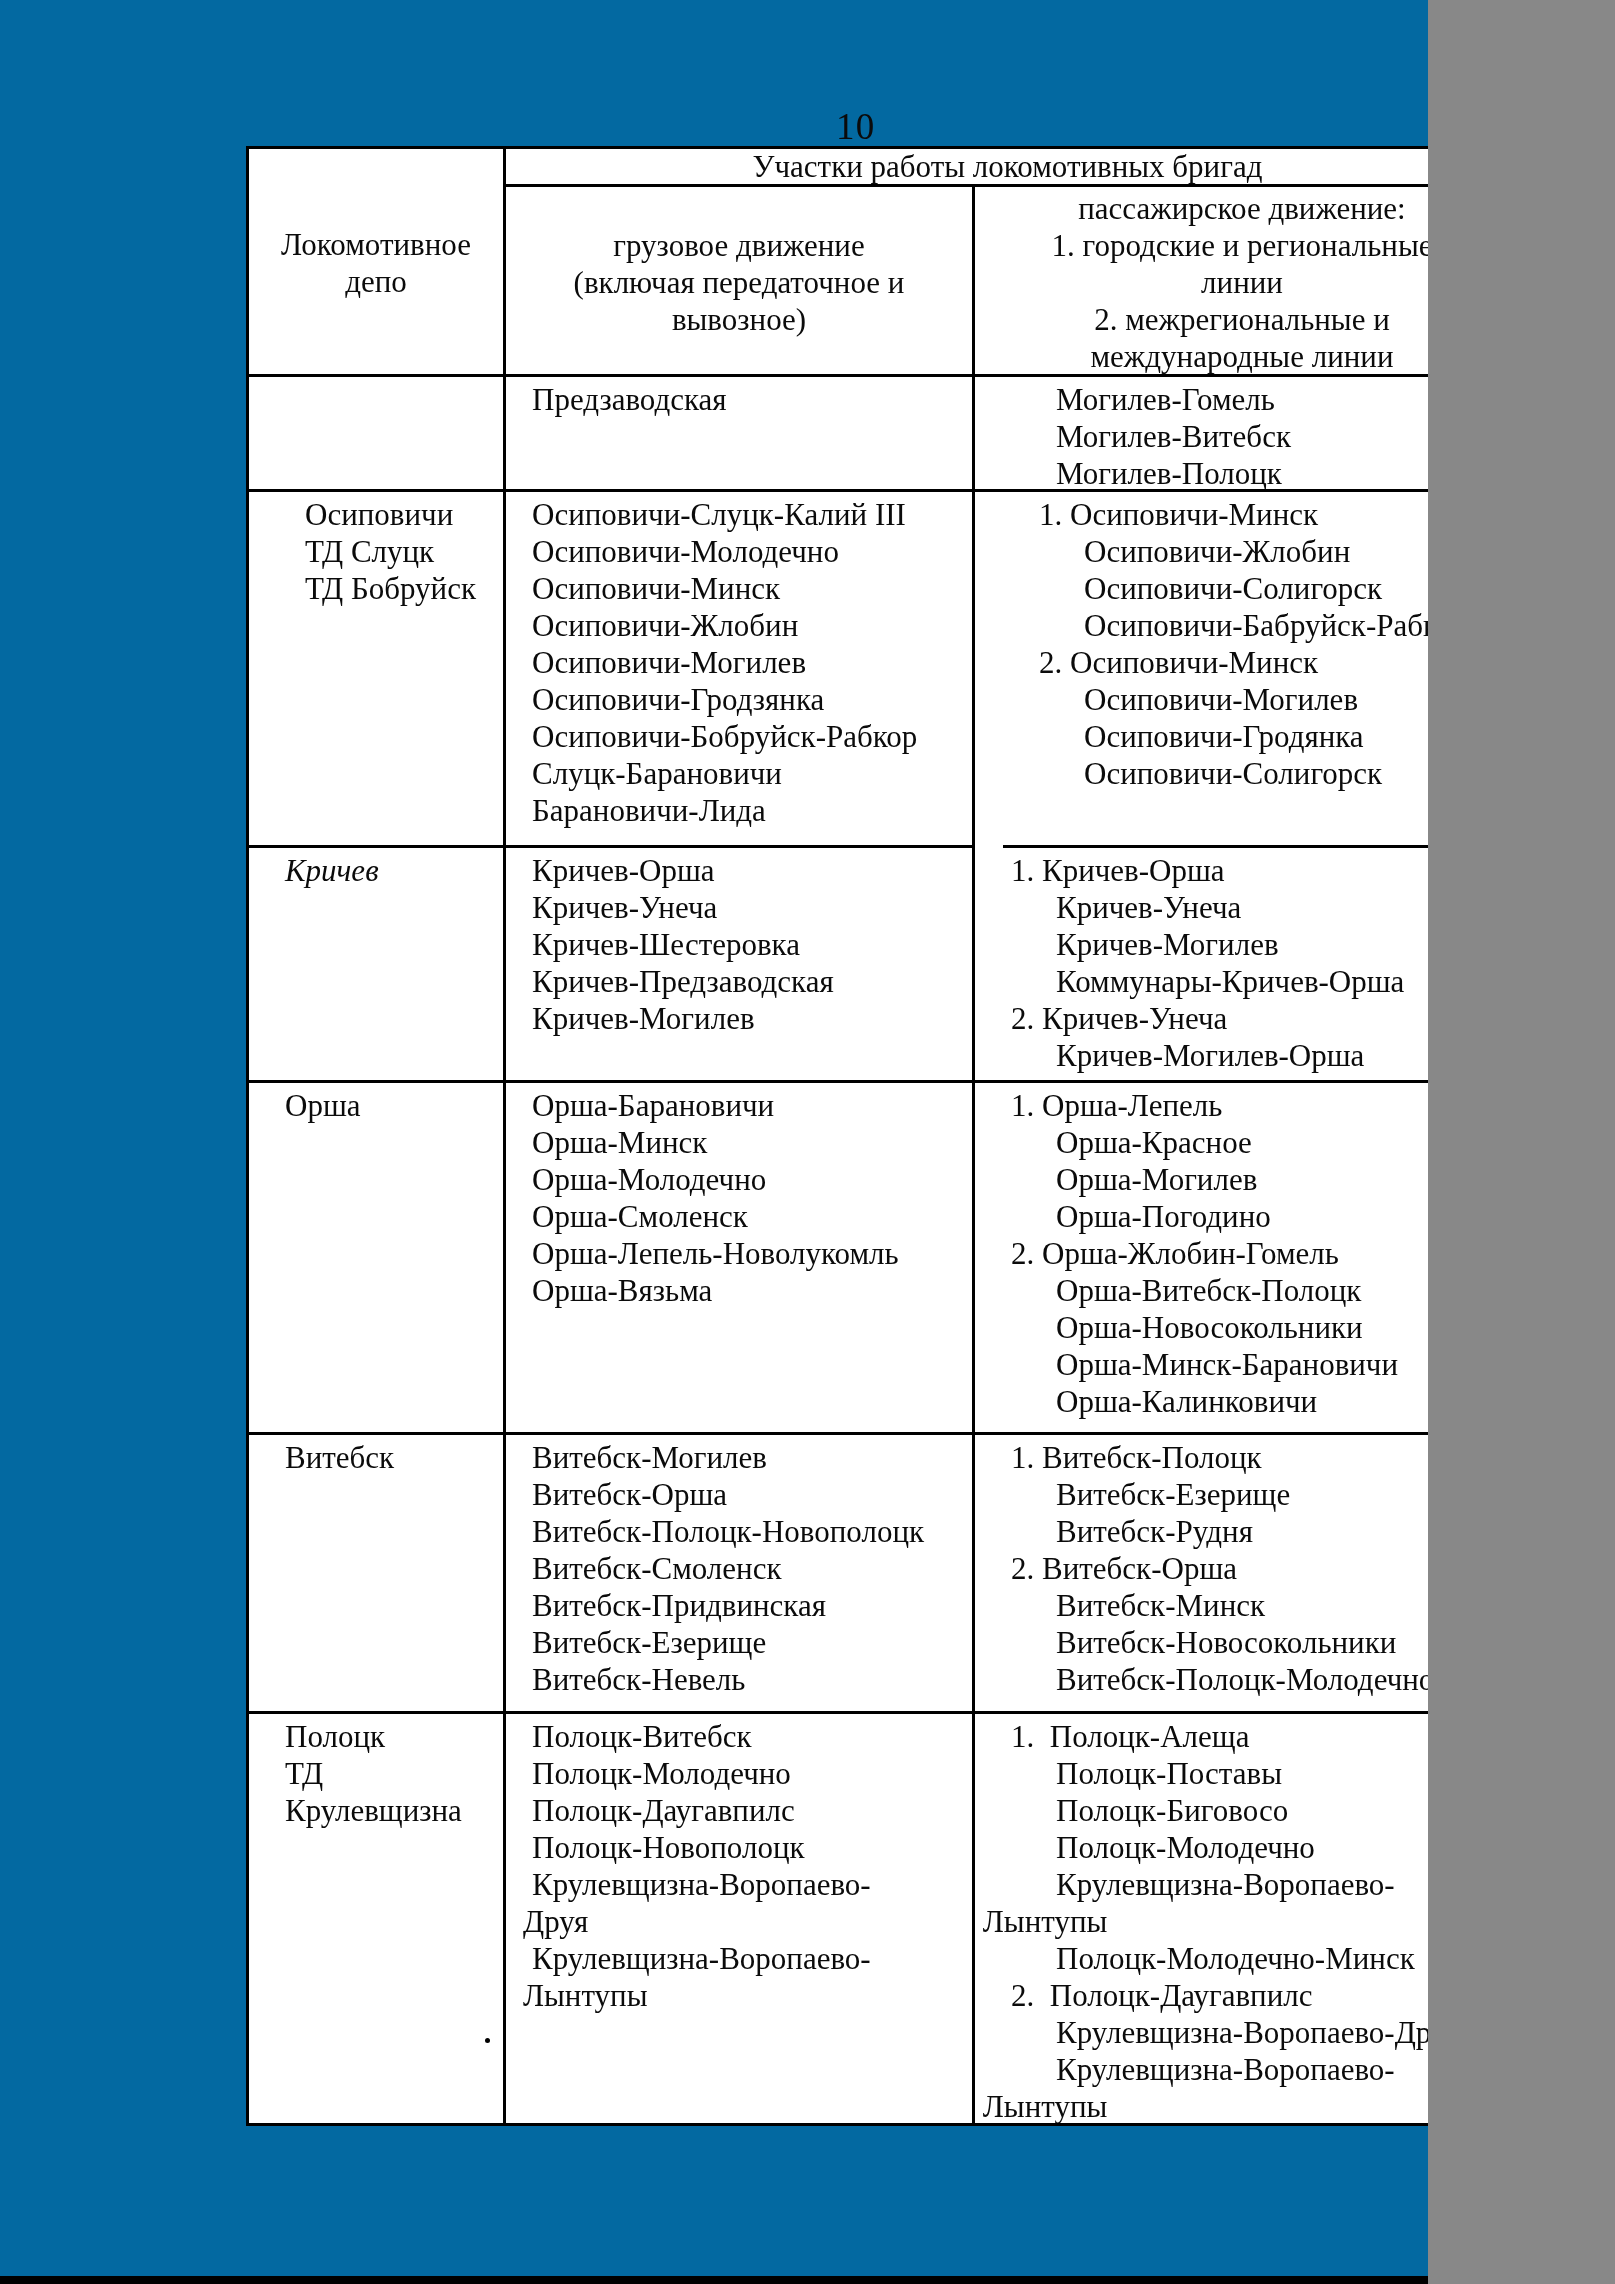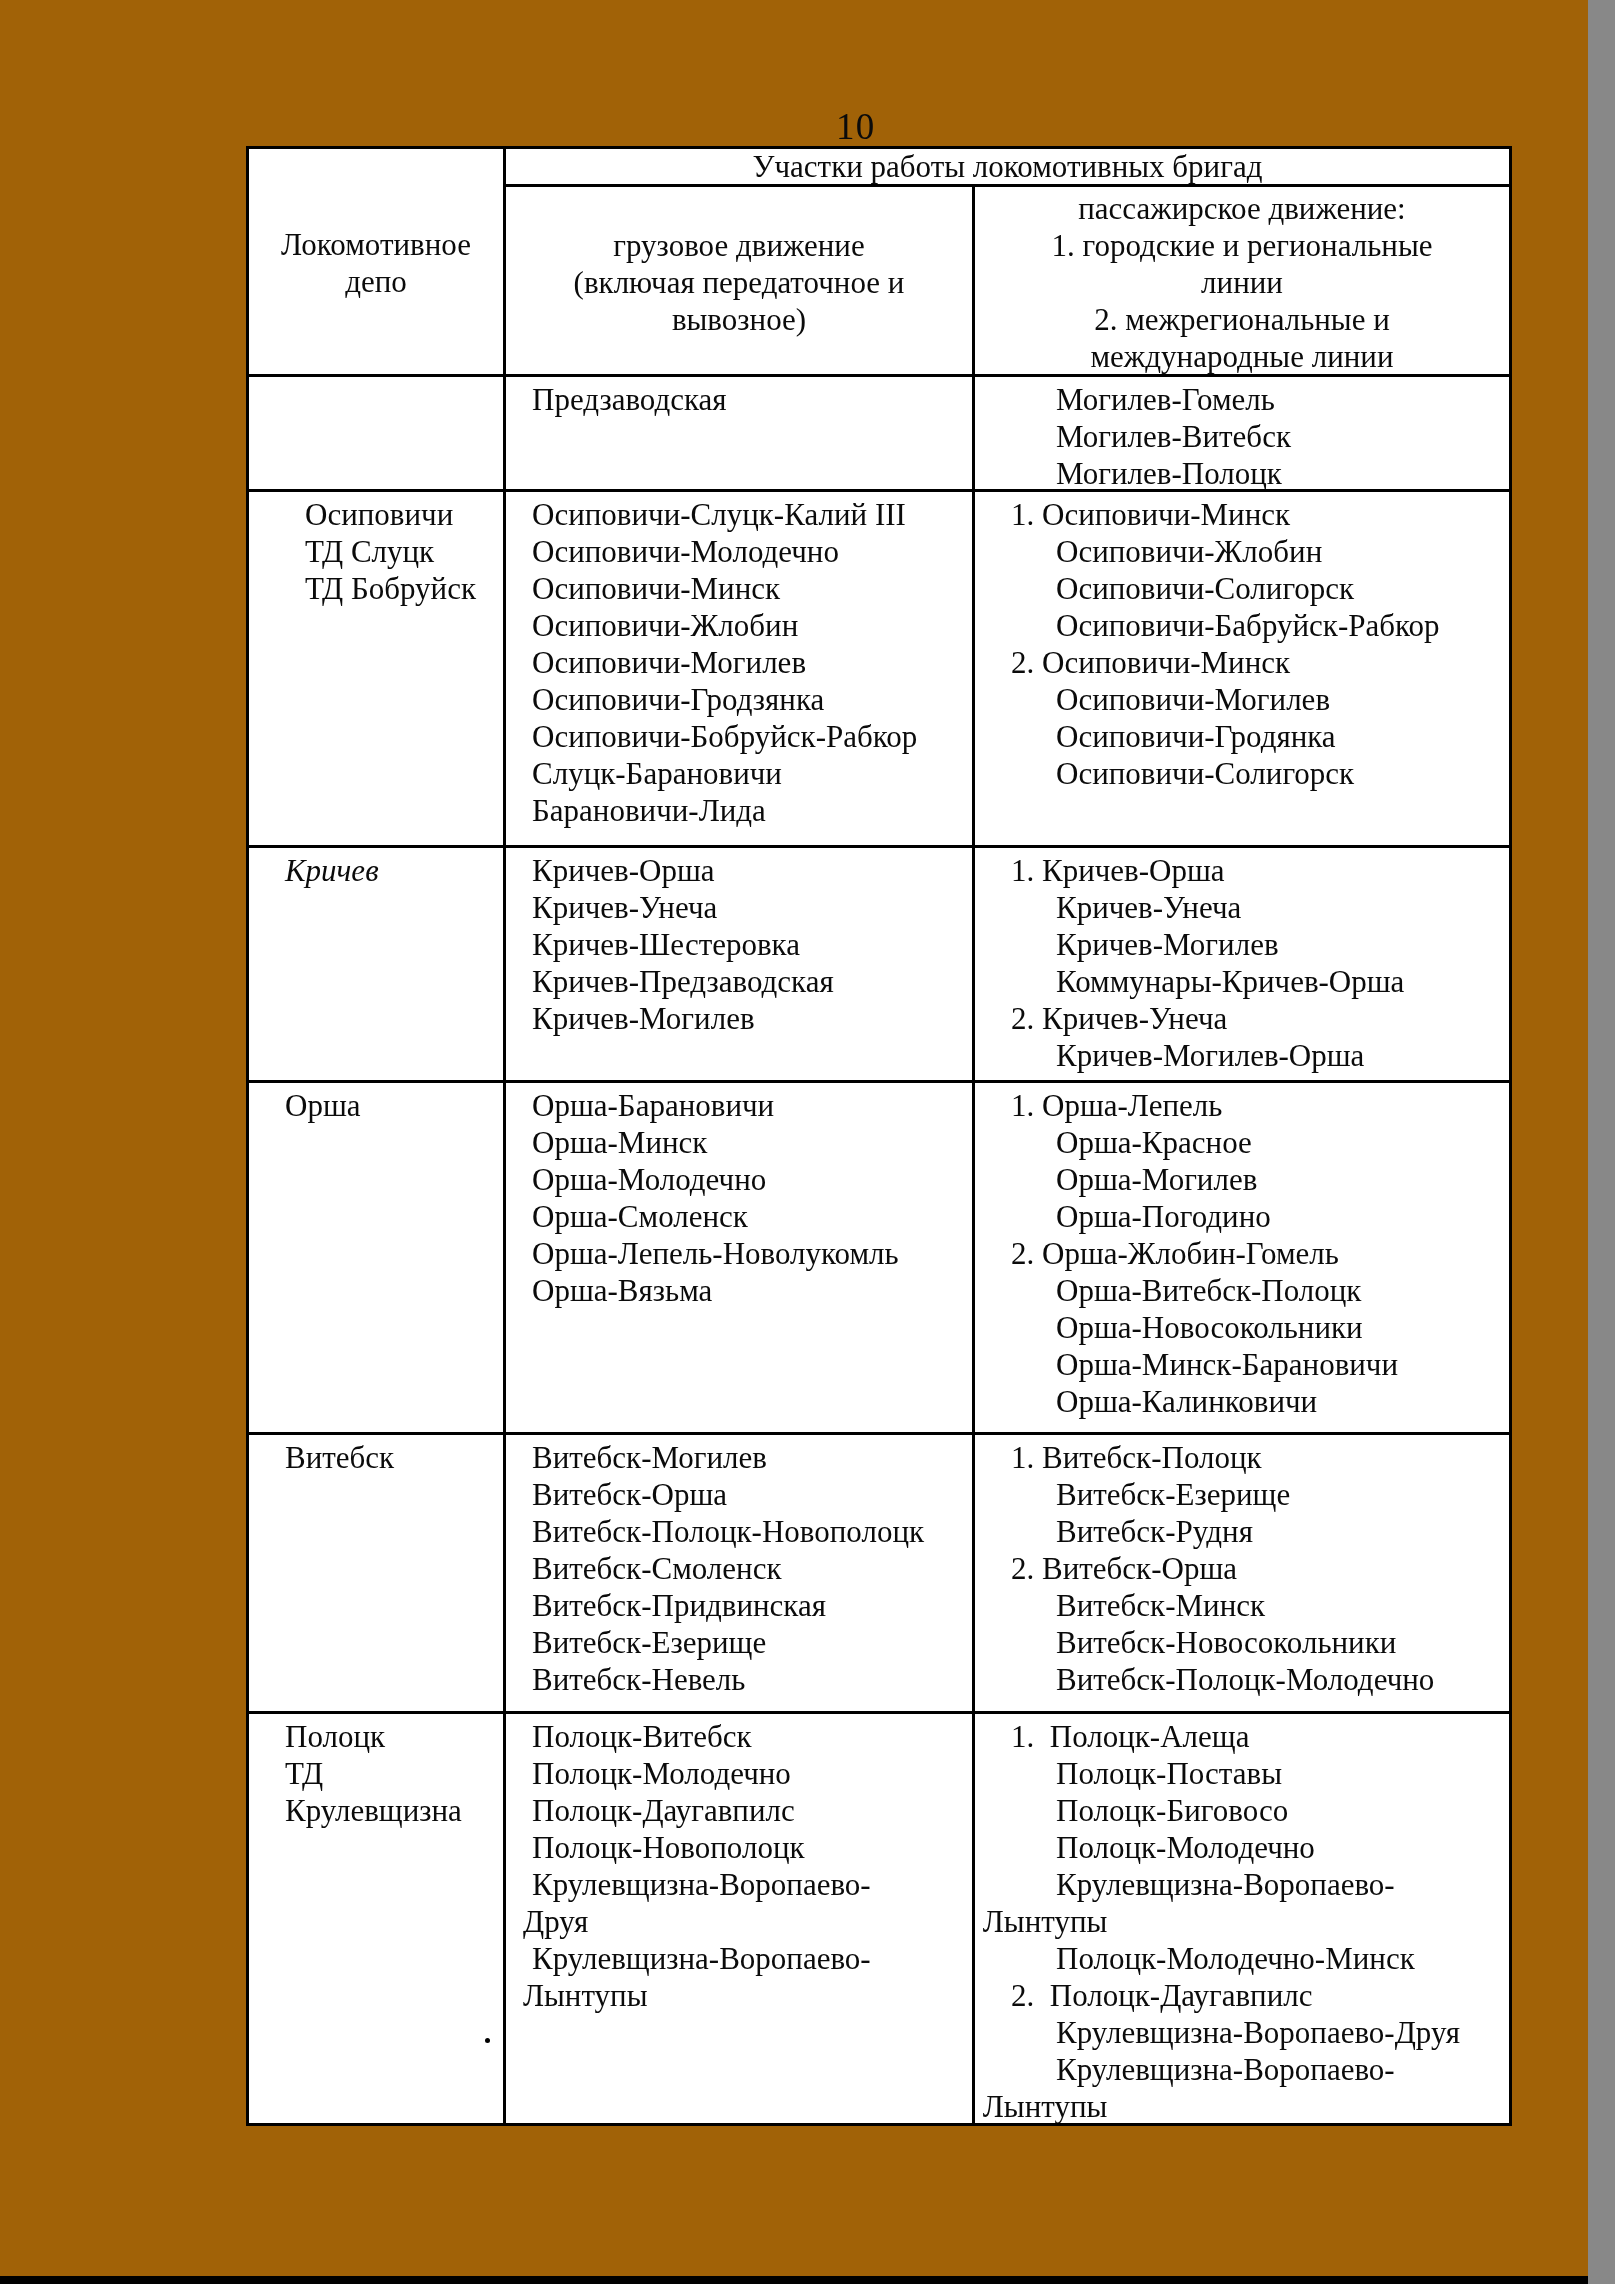--- a/index.html
+++ b/index.html
@@ -1,19 +1,19 @@
 <!DOCTYPE html>
 <html style="font-size:10.4px"><head>
 <meta charset="utf-8">
 <style>
   html,body { margin:0; padding:0; background:#888; }
   .page {
     position:relative;
-    width:1588px; height:2284px;
-    background:#a16207;
+    width:1428px; height:2284px;
+    background:#0369a1;
     font-family:"Liberation Serif","DejaVu Serif",serif;
     color:#0b0b0b;
     overflow:hidden;
   }
   .page-number {
     position:absolute;
     top:104px; left:836px;
     font-size:37px; line-height:46px;
     letter-spacing:1.3px;
   }
@@ -127,21 +127,21 @@
         <div class="ln i1">Осиповичи-Слуцк-Калий III</div>
         <div class="ln i1">Осиповичи-Молодечно</div>
         <div class="ln i1">Осиповичи-Минск</div>
         <div class="ln i1">Осиповичи-Жлобин</div>
         <div class="ln i1">Осиповичи-Могилев</div>
         <div class="ln i1">Осиповичи-Гродзянка</div>
         <div class="ln i1">Осиповичи-Бобруйск-Рабкор</div>
         <div class="ln i1">Слуцк-Барановичи</div>
         <div class="ln i1">Барановичи-Лида</div>
       </div>
-      <div class="cell body-cell col-pass last-col" style="grid-area: 4 / 3;">
+      <div class="cell body-cell col-pass last-col" style="grid-area: 4 / 3; margin-left: 28px;">
         <div class="ln i0">1. Осиповичи-Минск</div>
         <div class="ln i1">Осиповичи-Жлобин</div>
         <div class="ln i1">Осиповичи-Солигорск</div>
         <div class="ln i1">Осиповичи-Бабруйск-Рабкор</div>
         <div class="ln i0">2. Осиповичи-Минск</div>
         <div class="ln i1">Осиповичи-Могилев</div>
         <div class="ln i1">Осиповичи-Гродянка</div>
         <div class="ln i1">Осиповичи-Солигорск</div>
       </div>
       <div class="cell body-cell col-depot" style="grid-area: 5 / 1; font-style: italic;">

